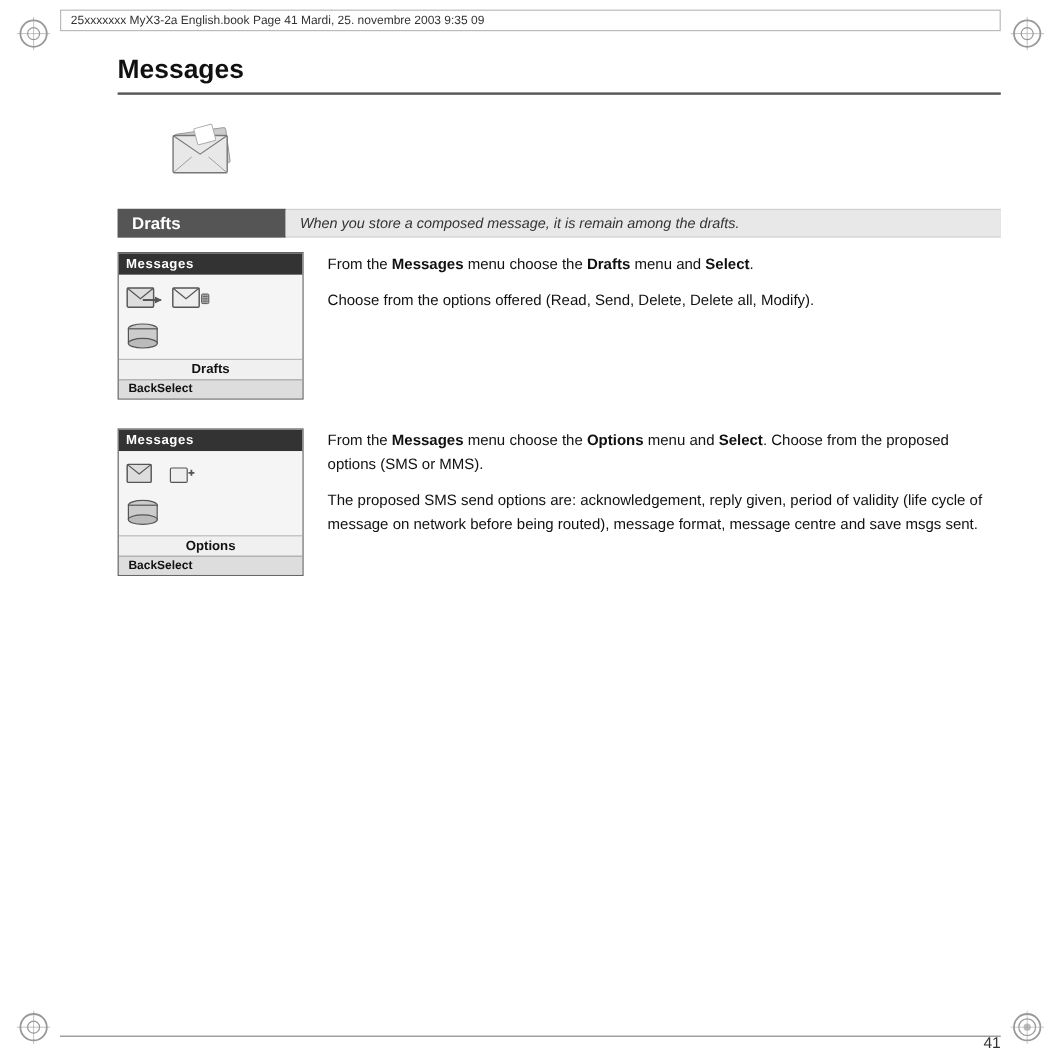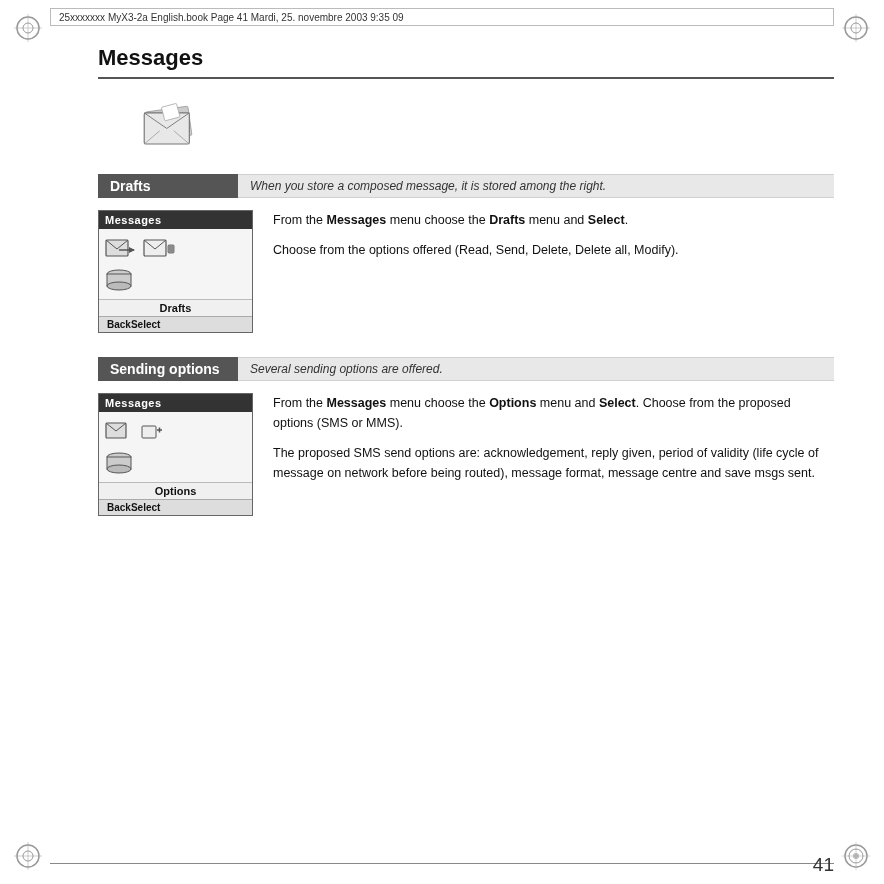--- a/index.html
+++ b/index.html
@@ -186,21 +186,21 @@
       padding: 1px 3px;
       font-size: 9px;
       vertical-align: middle;
     }
 
     
     .page-number {
       position: absolute;
       bottom: 8px;
       right: 50px;
-      font-size: 19px;
+      font-size: 13px;
       color: #333;
     }
 
     
     .bottom-bar {
       position: absolute;
       bottom: 20px;
       left: 50px;
       right: 50px;
       height: 1px;
@@ -262,21 +262,21 @@
       <polyline points="8,15 37,35 66,15" fill="none" stroke="#777" stroke-width="1.2"></polyline>
       <line x1="8" y1="55" x2="28" y2="38" stroke="#999" stroke-width="1"></line>
       <line x1="66" y1="55" x2="46" y2="38" stroke="#999" stroke-width="1"></line>
 
       <rect x="32" y="5" width="20" height="18" rx="1" fill="#fff" stroke="#aaa" stroke-width="1" transform="rotate(-15, 42, 14)"></rect>
     </svg>
   </div>
 
   <div class="section-header">
     <div class="section-title">Drafts</div>
-    <div class="section-subtitle">When you store a composed message, it is stored among the right.</div>
+    <div class="section-subtitle">When you store a composed message, it is remain among the drafts.</div>
   </div>
 
   <div class="section-body">
 
     <div class="phone-mockup">
       <div class="phone-header">Messages</div>
       <div class="phone-body">
 
         <div class="phone-icon-row">
           <svg width="32" height="24" viewBox="0 0 32 24">
@@ -309,24 +309,20 @@
         <span>Select</span>
       </div>
     </div>
 
     <div class="description">
       <p>From the <strong>Messages</strong> menu choose the <strong>Drafts</strong> menu and <strong>Select</strong>.</p>
       <p>Choose from the options offered (Read, Send, Delete, Delete all, Modify).</p>
     </div>
   </div>
 
-  <div class="section-header">
-    <div class="section-title">Sending options</div>
-    <div class="section-subtitle">Several sending options are offered.</div>
-  </div>
 
   <div class="section-body">
 
     <div class="phone-mockup">
       <div class="phone-header">Messages</div>
       <div class="phone-body">
 
         <div class="phone-icon-row">
           <svg width="30" height="24" viewBox="0 0 30 24">
             <rect x="1" y="3" width="20" height="15" rx="1" fill="#ddd" stroke="#555" stroke-width="1.2"></rect>

